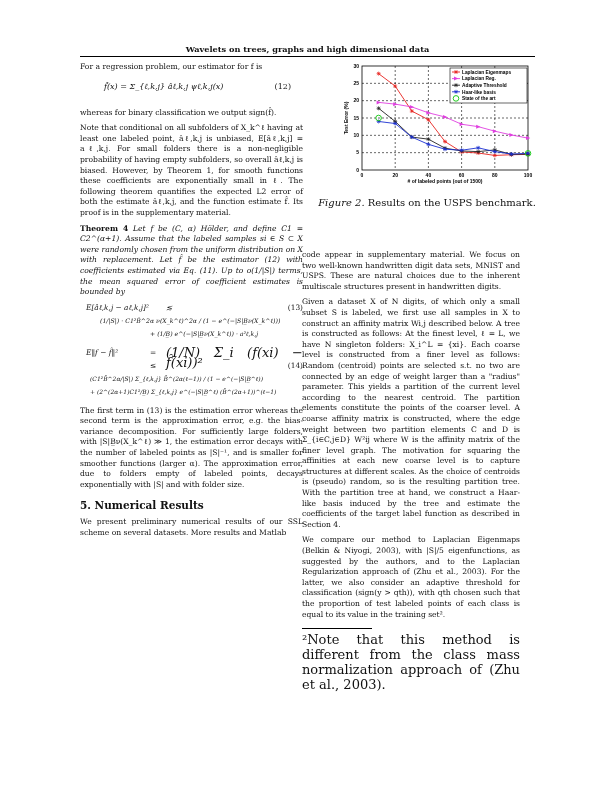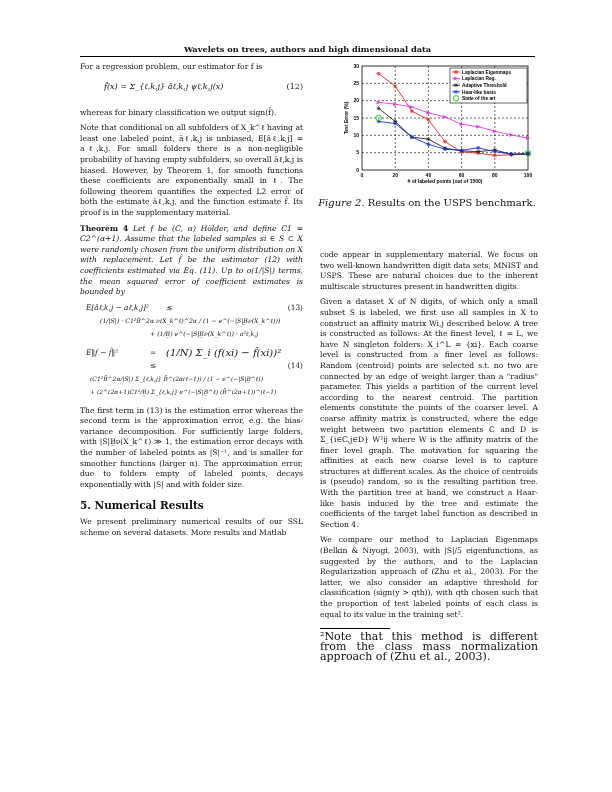--- a/index.html
+++ b/index.html
@@ -3,45 +3,45 @@
 <meta charset="utf-8">
 <style>
   html, body { margin: 0; padding: 0; background: #ffffff; }
   body { width: 612px; height: 792px; position: relative; overflow: hidden;
          font-family: "DejaVu Serif", "Liberation Serif", serif; color: #111; }
   .running-head { position: absolute; left: 80px; top: 44px; width: 455px; text-align: center;
                   font-size: 8.2px; font-weight: bold; }
   .head-rule { position: absolute; left: 80px; top: 56px; width: 455px; height: 0; border-top: 1px solid #000; }
   .col { position: absolute; font-size: 7.6px; line-height: 10.6px; text-align: justify; }
   .col-left { left: 80px; top: 62px; width: 223px; }
-  .col-right { left: 320px; top: 250px; width: 218px; }
+  .col-right { left: 302px; top: 250px; width: 218px; }
   p { margin: 0 0 5px 0; }
   .eq { position: relative; height: 24px; margin: 2px 0 6px 0; }
   .eq-body { position: absolute; left: 24px; top: 4px; font-style: italic; font-size: 8px; }
-  .eq-num { position: absolute; right: 0; top: 4px; font-size: 8px; }
+  .eq-num { position: absolute; right: 12px; top: 4px; font-size: 8px; }
   .theorem { font-style: italic; }
   .theorem b { font-style: normal; }
   .eqblock { position: relative; margin: 4px 0 6px 0; font-size: 7.4px; font-style: italic; }
   .eqrow { position: relative; height: 13px; }
   .eqrow .l { position: absolute; left: 6px; font-style: italic; }
   .eqrow .r { position: absolute; left: 100px; }
   .eqrow .n { position: absolute; right: 0; font-style: normal; margin-left: 8px; }
   .section-title { font-size: 10.5px; font-weight: bold; margin: 10px 0 6px 0; }
   .chart-box { position: absolute; left: 318px; top: 60px; width: 218px; height: 130px; }
   .figure-caption { position: absolute; left: 318px; top: 197px; width: 218px; text-align: center;
                     font-size: 10px; }
   .figure-caption i { font-style: italic; }
   .footnote-rule { width: 70px; border-top: 1px solid #000; margin: 8px 0 3px 0; }
-  .footnote { font-size: 11px; line-height: 10px; }
+  .footnote { font-size: 13px; line-height: 15px; }
   svg text { font-family: "Liberation Sans", sans-serif; }
 </style>
 </head>
 <body>
 
-<div class="running-head">Wavelets on trees, authors and high dimensional data</div>
+<div class="running-head">Wavelets on trees, graphs and high dimensional data</div>
 <div class="head-rule"></div>
 
 <div class="col col-left">
   <p>For a regression problem, our estimator for f is</p>
   <div class="eq">
     <span class="eq-body">f̂(x) = Σ_{ℓ,k,j} âℓ,k,j ψℓ,k,j(x)</span>
     <span class="eq-num">(12)</span>
   </div>
   <p>whereas for binary classification we output sign(f̂).</p>
   <p>Note that conditional on all subfolders of X_k^ℓ having at least one labeled point, âℓ,k,j is unbiased, E[âℓ,k,j] = aℓ,k,j. For small folders there is a non-negligible probability of having empty subfolders, so overall âℓ,k,j is biased. However, by Theorem 1, for smooth functions these coefficients are exponentially small in ℓ. The following theorem quantifies the expected L2 error of both the estimate âℓ,k,j, and the function estimate f̂. Its proof is in the supplementary material.</p>
@@ -59,21 +59,21 @@
         <span class="r" style="left:20px">(1/|S|) · C1²B̄^2α ν(X_k^ℓ)^2α / (1 − e^(−|S|B̲ν(X_k^ℓ)))</span>
       </div>
     <div class="eqrow" style="font-size:6.2px">
         <span class="r" style="left:70px">+ (1/B̲) e^(−|S|B̲ν(X_k^ℓ)) · a²ℓ,k,j</span>
       </div>
   </div>
   <div class="eqblock">
     <div class="eqrow">
       <span class="l">E‖f − f̂‖²</span>
       <span class="r" style="left:70px">=</span>
-      <span class="r" style="left:86px;font-size:10px">(1/N) Σ_i (f(xi) − f̂(xi))²</span>
+      <span class="r" style="left:86px;font-size:13px">(1/N) Σ_i (f(xi) − f̂(xi))²</span>
     </div>
     <div class="eqrow">
       <span class="r" style="left:70px">≤</span>
       <span class="n">(14)</span>
     </div>
     <div class="eqrow" style="font-size:6px">
         <span class="r" style="left:10px">(C1²B̄^2α/|S|) Σ_{ℓ,k,j} B̄^(2α(ℓ−1)) / (1 − e^(−|S|B̲^ℓ))</span>
       </div>
     <div class="eqrow" style="font-size:6px">
         <span class="r" style="left:10px">+ (2^(2α+1)C1²/B̲) Σ_{ℓ,k,j} e^(−|S|B̲^ℓ) (B̄^(2α+1))^(ℓ−1)</span>

